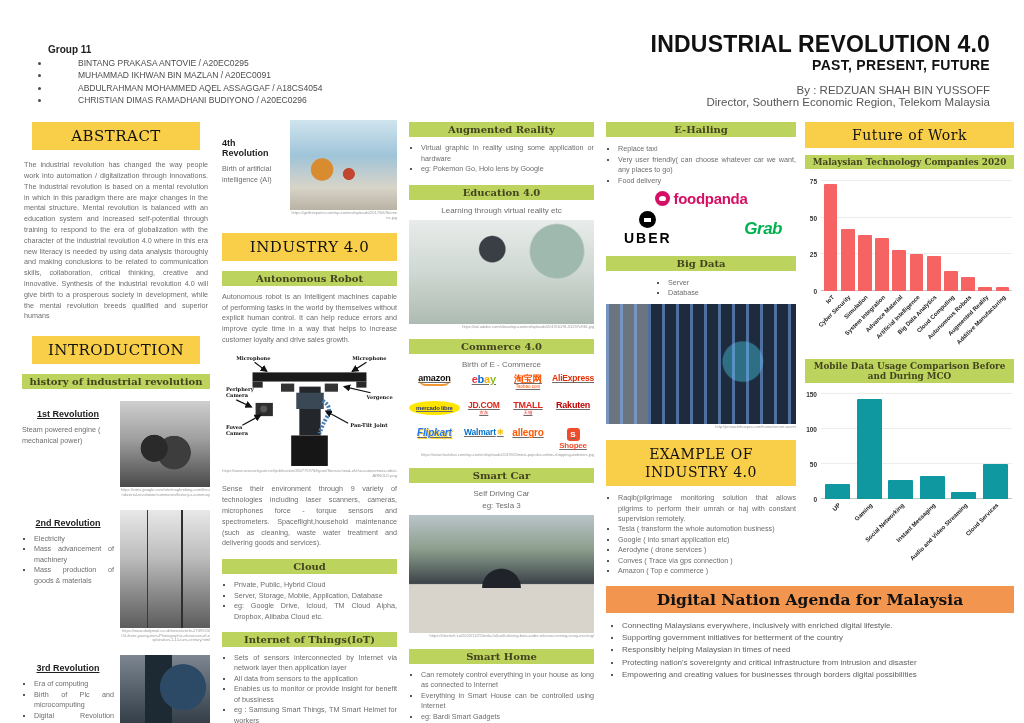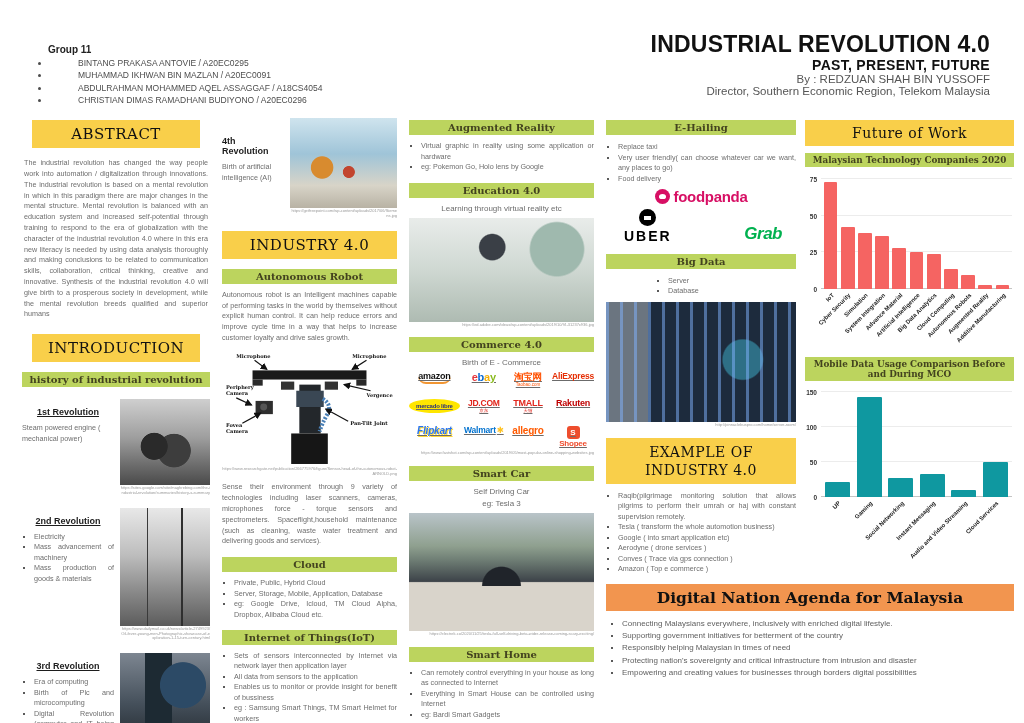--- a/index.html
+++ b/index.html
@@ -9,21 +9,21 @@
 
   
   .page-header { display:flex; padding:30px 34px 6px 34px; }
   .group-block { width:46%; padding-top:14px; }
   .group-title { font-size:10px; font-weight:bold; color:#222; margin-left:14px; margin-bottom:2px;}
   .group-list { list-style:disc; padding-left:16px; }
   .group-list li { font-size:8.5px; color:#4c4c4c; line-height:1.45;padding-left:28px; }
   .title-block { flex:1; text-align:right; padding-top:2px; }
   .main-title { font-size:23px; font-weight:700; color:#111; letter-spacing:.2px; line-height:1.1;}
   .sub-title  { font-size:14px; font-weight:800; color:#111; letter-spacing:.3px; }
-  .byline  { font-size:11.5px; color:#555; margin-top:0; }
+  .byline  { font-size:11.5px; color:#555; margin-top:11px; }
   .byline2 { font-size:11.5px; color:#555; }
 
   
   .main { display:grid; grid-template-columns:188px 175px 185px 1fr; column-gap:12px;
           padding:6px 10px 4px 22px; align-items:start; }
   .right-wrap { display:grid; grid-template-columns:190px 1fr; column-gap:9px; align-items:start; }
   .right-footer { grid-column:1 / -1; margin-top:9px; }
 
   
   .ybox { background:#F9CF4A; text-align:center; font-family:"DejaVu Serif",serif;
@@ -104,21 +104,21 @@
   .bag { width:13px; height:13px; background:#ee4d2d; border-radius:3px; color:#fff; font-size:8px;
          font-weight:bold; display:flex; align-items:center; justify-content:center; margin-bottom:1px; }
 
   
   .ehail-logos { text-align:center; margin-top:4px; }
   .fp-row { display:flex; align-items:center; justify-content:center; gap:4px; }
   .panda { width:15px; height:15px; border-radius:50%; background:#d70f64; position:relative; }
   .panda::after { content:""; position:absolute; left:4px; top:5px; width:7px; height:5px;
                   background:#fff; border-radius:50% 50% 40% 40%; }
   .fp-text { color:#d70f64; font-weight:bold; font-size:15px; letter-spacing:-.3px; }
-  .ug-row { display:flex; align-items:flex-end; justify-content:space-between; padding:4px 14px 0 18px; }
+  .ug-row { display:flex; align-items:center; justify-content:space-between; padding:4px 14px 0 18px; }
   .uber-wrap { text-align:center; }
   .uber-dot { width:17px; height:17px; background:#000; border-radius:50%; margin:0 auto 2px auto; position:relative;}
   .uber-dot::after { content:""; position:absolute; left:5px; top:7px; width:7px; height:4px; background:#fff; }
   .uber-text { color:#000; font-weight:bold; font-size:14px; letter-spacing:2px; }
   .grab-text { color:#00b14f; font-weight:800; font-size:17px; font-style:italic; letter-spacing:-.5px; }
   .img-server { height:120px; background:
       linear-gradient(90deg, rgba(130,180,255,.5) 0 3px, transparent 3px 14px),
       radial-gradient(circle at 72% 48%, #2e6f86 0 13%, transparent 14%),
       linear-gradient(90deg,#6b7580 0 22%,#1d2b3d 22% 100%),
       linear-gradient(180deg,#31435c 0%,#14253c 100%); background-size:14px 100%,100% 100%,100% 100%,100% 100%; }

